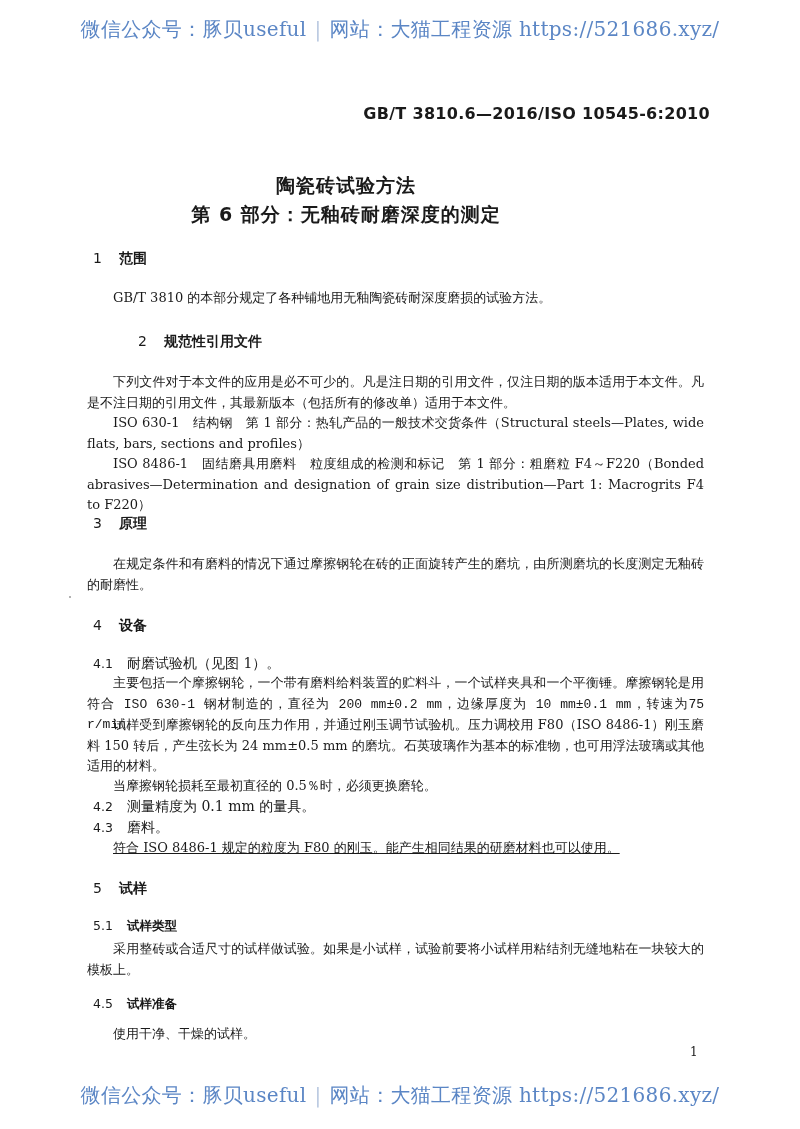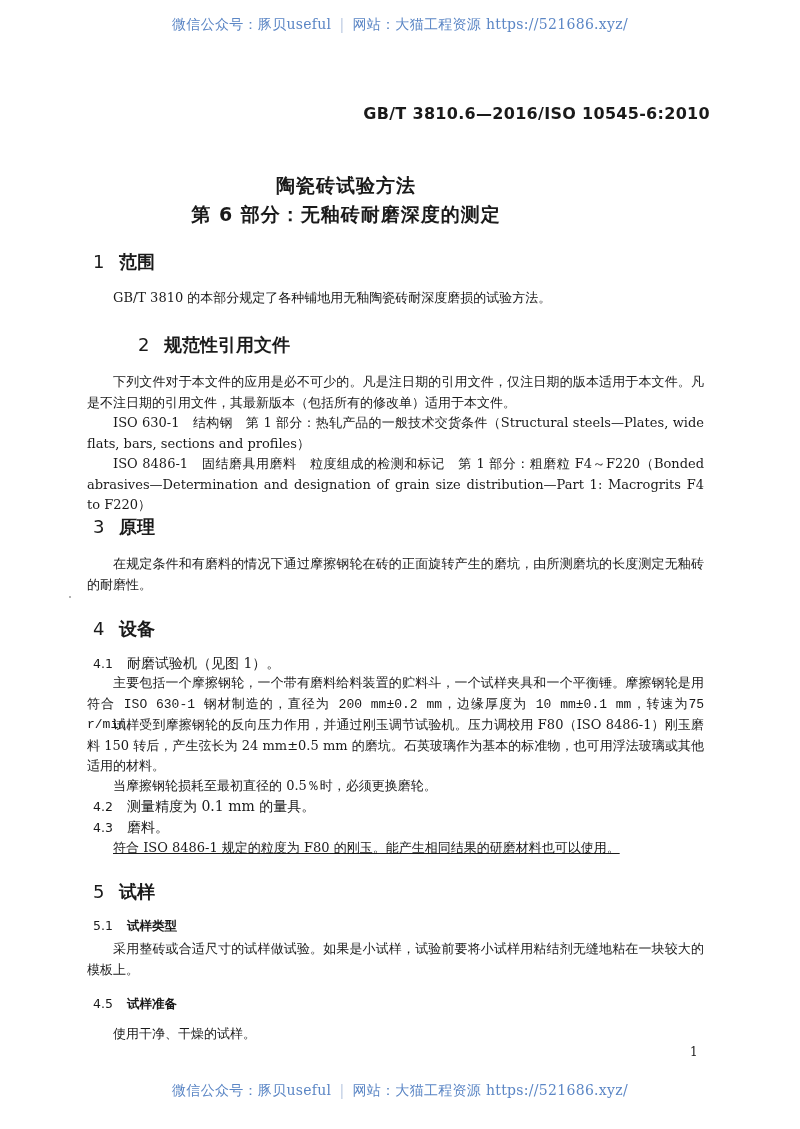--- a/index.html
+++ b/index.html
@@ -4,26 +4,26 @@
 <style>
   html, body { margin: 0; padding: 0; }
   body {
     width: 800px; height: 1129px; background: #ffffff; position: relative; overflow: hidden;
     font-family: "DejaVu Serif", "Liberation Serif", serif; color: #1a1a1a;
   }
   .abs { position: absolute; white-space: nowrap; }
   .wm {
     left: 0; width: 800px; text-align: center;
     font-family: "DejaVu Serif", "Liberation Serif", serif;
-    font-size: 14px; color: #5b86c5; letter-spacing: 0.3px;
+    font-size: 20px; color: #5b86c5; letter-spacing: 0.3px;
   }
   .wm .sep { color: #b8c8e0; margin: 0 8px; }
   .std-code { right: 90px; top: 104px; font-family: "DejaVu Sans", "Liberation Sans", sans-serif; font-size: 16px; font-weight: bold; letter-spacing: 0.3px; }
   .title { left: 0; width: 692px; text-align: center; font-family: "DejaVu Sans", "Liberation Sans", sans-serif; font-weight: bold; font-size: 19px; letter-spacing: 1px; }
-  .h1 { left: 93px; font-family: "DejaVu Sans", "Liberation Sans", sans-serif; font-size: 18px; font-weight: bold; }
+  .h1 { left: 93px; font-family: "DejaVu Sans", "Liberation Sans", sans-serif; font-size: 14px; font-weight: bold; }
   .h1 .num { display: inline-block; width: 26px; font-weight: normal; }
   .h2 { left: 93px; font-family: "DejaVu Sans", "Liberation Sans", sans-serif; font-size: 12.5px; }
   .h2 .num { display: inline-block; width: 34px; font-weight: normal; }
   .h2 .lbl-bold { font-weight: bold; }
   .p { left: 87px; width: 617px; font-size: 13px; line-height: 20.5px; white-space: normal; text-align: justify; }
   .p.indent { text-indent: 26px; }
   .line { font-size: 14px; }
   .pageno { left: 690px; top: 1045px; font-size: 12px; }
   .stray-dot { left: 69px; top: 596px; width: 2px; height: 2px; background: #999; border-radius: 1px; }
 </style>

